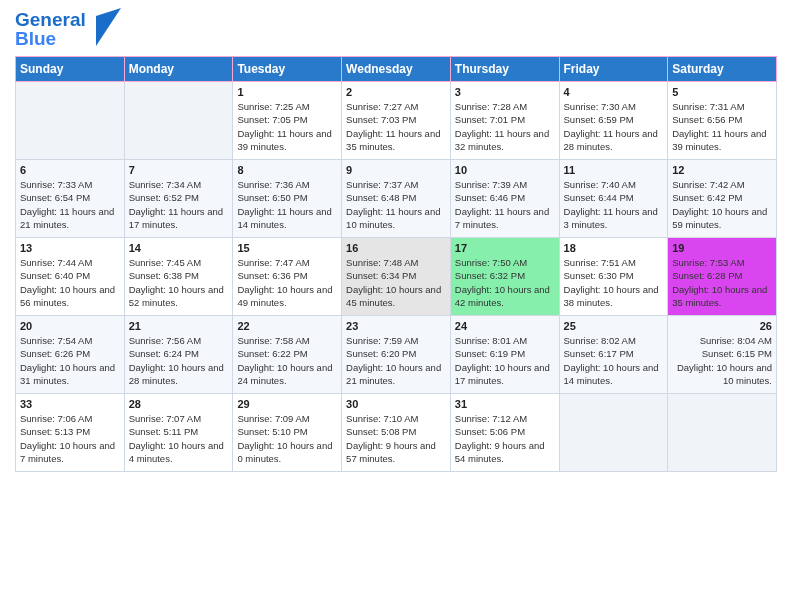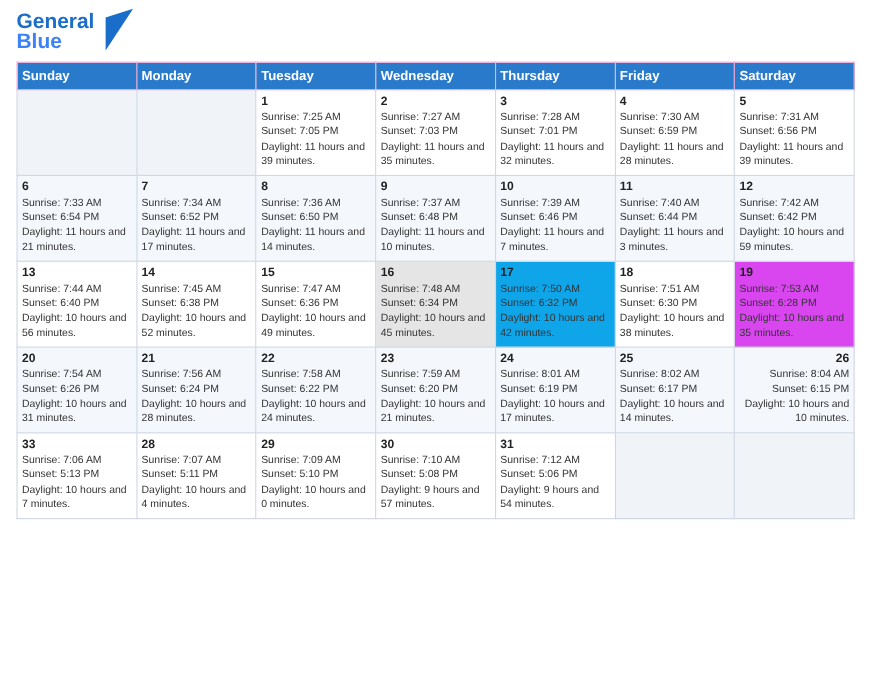--- a/index.html
+++ b/index.html
@@ -200,21 +200,21 @@
             <div class="day-info"><span>Sunrise: 7:45 AM</span><br><span>Sunset: 6:38 PM</span><br><span>Daylight: 10 hours and 52 minutes.</span></div>
           </td>
           <td style="background: rgb(255, 255, 255);">
             <div class="day-num">15</div>
             <div class="day-info"><span>Sunrise: 7:47 AM</span><br><span>Sunset: 6:36 PM</span><br><span>Daylight: 10 hours and 49 minutes.</span></div>
           </td>
           <td style="background: #e5e5e5;">
             <div class="day-num">16</div>
             <div class="day-info"><span>Sunrise: 7:48 AM</span><br><span>Sunset: 6:34 PM</span><br><span>Daylight: 10 hours and 45 minutes.</span></div>
           </td>
-          <td style="background: #0ea5e9;">
+          <td style="background: #86efac;">
             <div class="day-num">17</div>
             <div class="day-info"><span>Sunrise: 7:50 AM</span><br><span>Sunset: 6:32 PM</span><br><span>Daylight: 10 hours and 42 minutes.</span></div>
           </td>
           <td style="background: rgb(255, 255, 255);">
             <div class="day-num">18</div>
             <div class="day-info"><span>Sunrise: 7:51 AM</span><br><span>Sunset: 6:30 PM</span><br><span>Daylight: 10 hours and 38 minutes.</span></div>
           </td>
           <td style="background: #d946ef;">
             <div class="day-num">19</div>
             <div class="day-info"><span>Sunrise: 7:53 AM</span><br><span>Sunset: 6:28 PM</span><br><span>Daylight: 10 hours and 35 minutes.</span></div>

